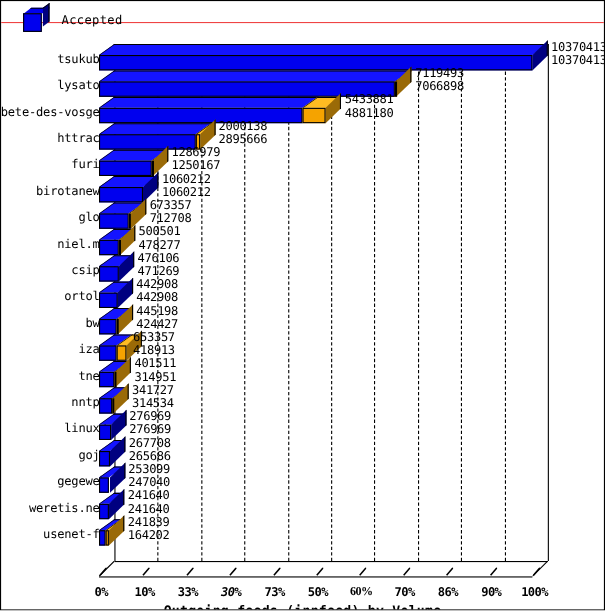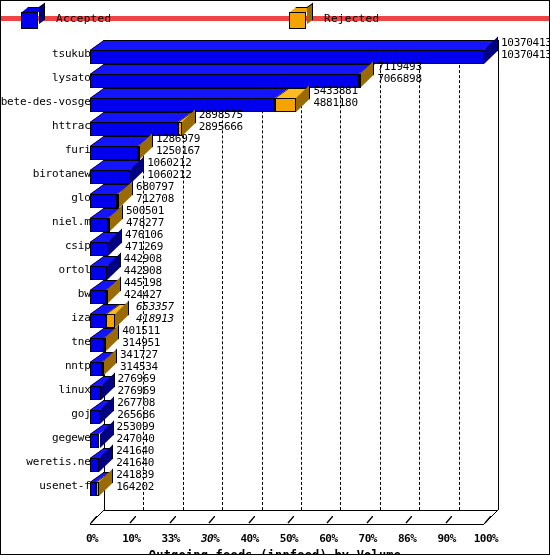--- a/index.html
+++ b/index.html
@@ -20,21 +20,21 @@
     overflow: hidden;
   }
 
   
   #legend {
     position: absolute;
     left: 0;
     top: 0;
     width: 548px;
     height: 20px;
-    border-bottom: 5px solid #ef4444;
+    border-bottom: 1px solid #ef4444;
     box-sizing: border-box;
   }
   .legend-entry {
     position: absolute;
     top: 5px;
     height: 24px;
     display: flex;
     align-items: center;
   }
   #legend-accepted { left: 20px; }
@@ -244,28 +244,20 @@
 <div id="chart-root">
 
   <div id="legend">
     <div class="legend-entry" id="legend-accepted">
       <span class="legend-cube">
         <span class="topfill" style="background:#0000ee"></span>
         <span class="sidefill" style="background:#000080"></span>
         <span class="face" style="background:#0000ee"></span>
       </span>
       <span class="legend-label">Accepted</span>
-    </div>
-    <div class="legend-entry" id="legend-rejected">
-      <span class="legend-cube">
-        <span class="topfill" style="background:#f5a300"></span>
-        <span class="sidefill" style="background:#9a6a07"></span>
-        <span class="face" style="background:#f5a300"></span>
-      </span>
-      <span class="legend-label">Rejected</span>
     </div>
   </div>
 
   <div id="plot">
     <div id="gridlines">
         <div class="gridline" style="left: 142.4px;"></div>
         <div class="gridline" style="left: 181.8px;"></div>
         <div class="gridline" style="left: 221.2px;"></div>
         <div class="gridline" style="left: 260.6px;"></div>
         <div class="gridline" style="left: 300px;"></div>
@@ -317,23 +309,23 @@
         </svg>
         <svg class="tickmark" viewBox="0 0 8 8" style="left: 482px;">
           <line x1="8" y1="0" x2="2" y2="7" stroke="#000" stroke-width="1.4"></line>
         </svg>
       </div>
     <div id="xlabels">
         <div class="xtick-label" style="left: 91px;">0%</div>
         <div class="xtick-label" style="left: 130.4px;">10%</div>
         <div class="xtick-label" style="left: 169.8px;">33%</div>
         <div class="xtick-label" style="left: 209.2px; font-style: italic;">30%</div>
-        <div class="xtick-label" style="left: 248.6px;">40%</div>
+        <div class="xtick-label" style="left: 248.6px;">73%</div>
         <div class="xtick-label" style="left: 288px;">50%</div>
-        <div class="xtick-label" style="left: 327.4px;">60%</div>
+        <div class="xtick-label" style="left: 327.4px; font-family: Liberation Serif, serif;">60%</div>
         <div class="xtick-label" style="left: 366.8px;">70%</div>
         <div class="xtick-label" style="left: 406.2px;">86%</div>
         <div class="xtick-label" style="left: 445.6px;">90%</div>
         <div class="xtick-label" style="left: 485px;">100%</div>
       </div>
     <div id="rows">
         <div class="row" style="top: 5px;">
           <div class="cat-label">tsukuba</div>
           <div class="bar3d" style="width: 408px;">
             <div class="seg-top" style="left: 0px; width: 394px; background: rgb(20, 20, 255);"></div>
@@ -376,21 +368,21 @@
         <div class="row" style="top: 77px;">
           <div class="cat-label">httrack</div>
           <div class="bar3d" style="width: 105.684px;">
             <div class="seg-top" style="left: 0px; width: 88.059px; background: rgb(20, 20, 255);"></div>
             <div class="seg-top" style="left: 88.059px; width: 3.6248px; background: rgb(255, 187, 34);"></div>
             <div class="seg-side" style="left: 91.6838px; background: rgb(154, 106, 7);"></div>
             <div class="seg" style="left: 0px; width: 88.059px; background: rgb(0, 0, 238);"></div>
             <div class="seg" style="left: 88.059px; width: 3.6248px; background: rgb(245, 163, 0);"></div>
           </div>
           <div class="val-labels" style="left: 197.684px;">
-            <div>2898575</div>
+            <div>2000138</div>
             <div>2895666</div>
           </div>
         </div>
         <div class="row" style="top: 101px;">
           <div class="cat-label">furie</div>
           <div class="bar3d" style="width: 62.8954px;">
             <div class="seg-top" style="left: 0px; width: 47.5164px; background: rgb(20, 20, 255);"></div>
             <div class="seg-top" style="left: 47.5164px; width: 1.379px; background: rgb(255, 187, 34);"></div>
             <div class="seg-side" style="left: 48.8954px; background: rgb(154, 106, 7);"></div>
             <div class="seg" style="left: 0px; width: 47.5164px; background: rgb(0, 0, 238);"></div>
@@ -416,21 +408,21 @@
         <div class="row" style="top: 149px;">
           <div class="cat-label">glou</div>
           <div class="bar3d" style="width: 43.0772px;">
             <div class="seg-top" style="left: 0px; width: 27.0678px; background: rgb(20, 20, 255);"></div>
             <div class="seg-top" style="left: 27.0678px; width: 2.0094px; background: rgb(255, 187, 34);"></div>
             <div class="seg-side" style="left: 29.0772px; background: rgb(154, 106, 7);"></div>
             <div class="seg" style="left: 0px; width: 27.0678px; background: rgb(0, 0, 238);"></div>
             <div class="seg" style="left: 27.0678px; width: 2.0094px; background: rgb(245, 163, 0);"></div>
           </div>
           <div class="val-labels" style="left: 135.077px;">
-            <div>680797</div>
+            <div>673357</div>
             <div>712708</div>
           </div>
         </div>
         <div class="row" style="top: 173px;">
           <div class="cat-label">niel.me</div>
           <div class="bar3d" style="width: 33.0302px;">
             <div class="seg-top" style="left: 0px; width: 18.1634px; background: rgb(20, 20, 255);"></div>
             <div class="seg-top" style="left: 18.1634px; width: 0.8668px; background: rgb(255, 187, 34);"></div>
             <div class="seg-side" style="left: 19.0302px; background: rgb(154, 106, 7);"></div>
             <div class="seg" style="left: 0px; width: 18.1634px; background: rgb(0, 0, 238);"></div>
@@ -481,21 +473,21 @@
         </div>
         <div class="row" style="top: 269px;">
           <div class="cat-label">izac</div>
           <div class="bar3d" style="width: 38.822px;">
             <div class="seg-top" style="left: 0px; width: 15.9176px; background: rgb(20, 20, 255);"></div>
             <div class="seg-top" style="left: 15.9176px; width: 8.9044px; background: rgb(255, 187, 34);"></div>
             <div class="seg-side" style="left: 24.822px; background: rgb(154, 106, 7);"></div>
             <div class="seg" style="left: 0px; width: 15.9176px; background: rgb(0, 0, 238);"></div>
             <div class="seg" style="left: 15.9176px; width: 8.9044px; background: rgb(245, 163, 0);"></div>
           </div>
-          <div class="val-labels" style="left: 135px; font-style: italic;">
+          <div class="val-labels" style="left: 120px;">
             <div>653357</div>
             <div>418913</div>
           </div>
         </div>
         <div class="row" style="top: 293px;">
           <div class="cat-label">tnet</div>
           <div class="bar3d" style="width: 29.2478px;">
             <div class="seg-top" style="left: 0px; width: 13.8688px; background: rgb(20, 20, 255);"></div>
             <div class="seg-top" style="left: 13.8688px; width: 1.379px; background: rgb(255, 187, 34);"></div>
             <div class="seg-side" style="left: 15.2478px; background: rgb(154, 106, 7);"></div>

